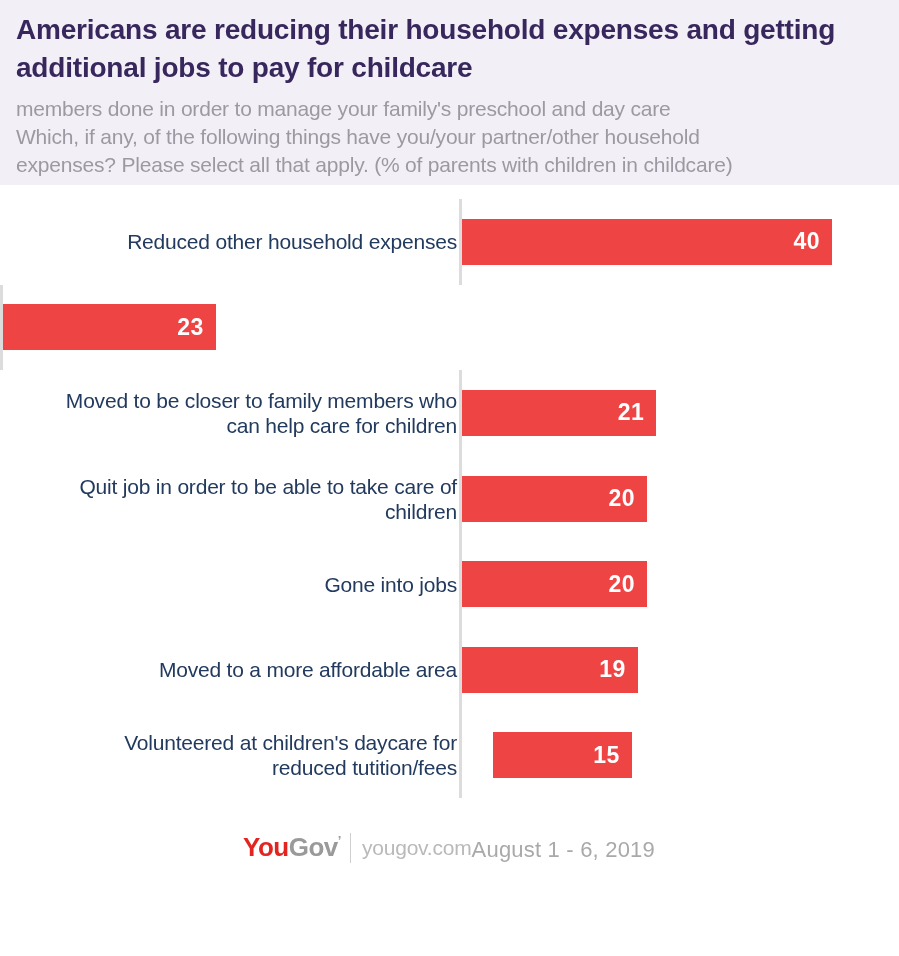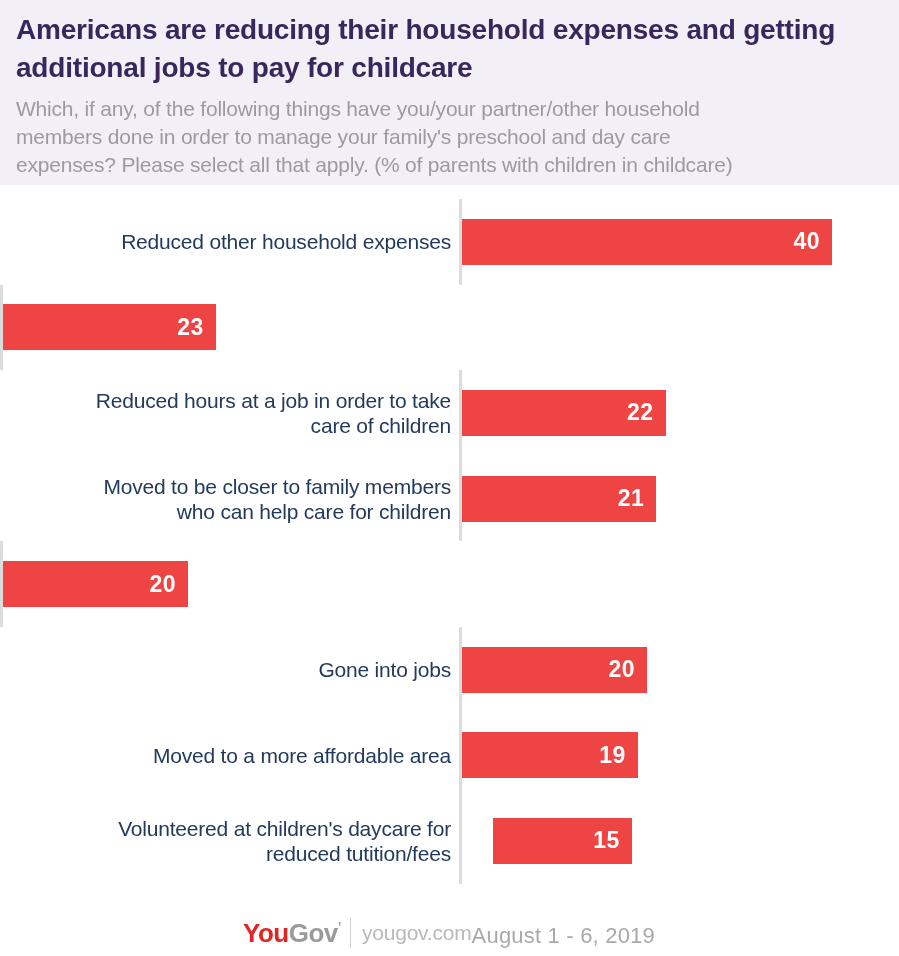--- a/index.html
+++ b/index.html
@@ -39,21 +39,21 @@
     height: 85.6px;
     width: 899px;
   }
   .cat-label {
     width: 459px;
     align-self: stretch;
     display: flex;
     flex-direction: column;
     justify-content: center;
     text-align: right;
-    padding-right: 8px;
+    padding-right: 2px;
     padding-left: 60px;
     font-size: 21px;
     line-height: 25px;
     color: #223a5e;
     letter-spacing: -0.2px;
   }
   .bar-cell {
     flex: 1;
     align-self: stretch;
     border-left: 3px solid #dcdcdc;
@@ -103,22 +103,22 @@
 </style>
 </head>
 <body>
 
 <div class="header">
   <div>
     <div class="title-line">Americans are reducing their household expenses and getting</div>
     <div class="title-line">additional jobs to pay for childcare</div>
   </div>
   <div class="subtitle">
+    <div class="subtitle-line">members done in order to manage your family's preschool and day care</div>
     <div class="subtitle-line">Which, if any, of the following things have you/your partner/other household</div>
-    <div class="subtitle-line">members done in order to manage your family's preschool and day care</div>
     <div class="subtitle-line">expenses? Please select all that apply. (% of parents with children in childcare)</div>
   </div>
 </div>
 
 <div class="chart">
   <div id="chart-rows">
   <div class="row">
     <div class="cat-label">
           <span>Reduced other household expenses</span>
         </div>
@@ -130,43 +130,36 @@
   </div>
 
   <div class="row">
     <div class="bar-cell">
       <div class="bar" style="width: 212.75px;">
         <span class="bar-value">23</span>
       </div>
     </div>
   </div>
 
-  <div class="row">
-    <div class="cat-label">
-          <span>Reduced hours at a job in order to take care of children</span>
-        </div>
-    <div class="bar-cell">
-      <div class="bar" style="width: 203.5px;">
-        <span class="bar-value">22</span>
-      </div>
-    </div>
-  </div>
 
   <div class="row">
     <div class="cat-label">
           <span>Moved to be closer to family members who can help care for children</span>
         </div>
     <div class="bar-cell">
       <div class="bar" style="width: 194.25px; padding-left: 8px;">
         <span class="bar-value">21</span>
       </div>
     </div>
   </div>
 
   <div class="row">
+    <div class="cat-label">
+          <span>Quit job in order to be able to take care of children</span>
+        </div>
     <div class="bar-cell">
       <div class="bar" style="width: 185px;">
         <span class="bar-value">20</span>
       </div>
     </div>
   </div>
 
   <div class="row">
     <div class="cat-label">
           <span>Gone into jobs</span>

